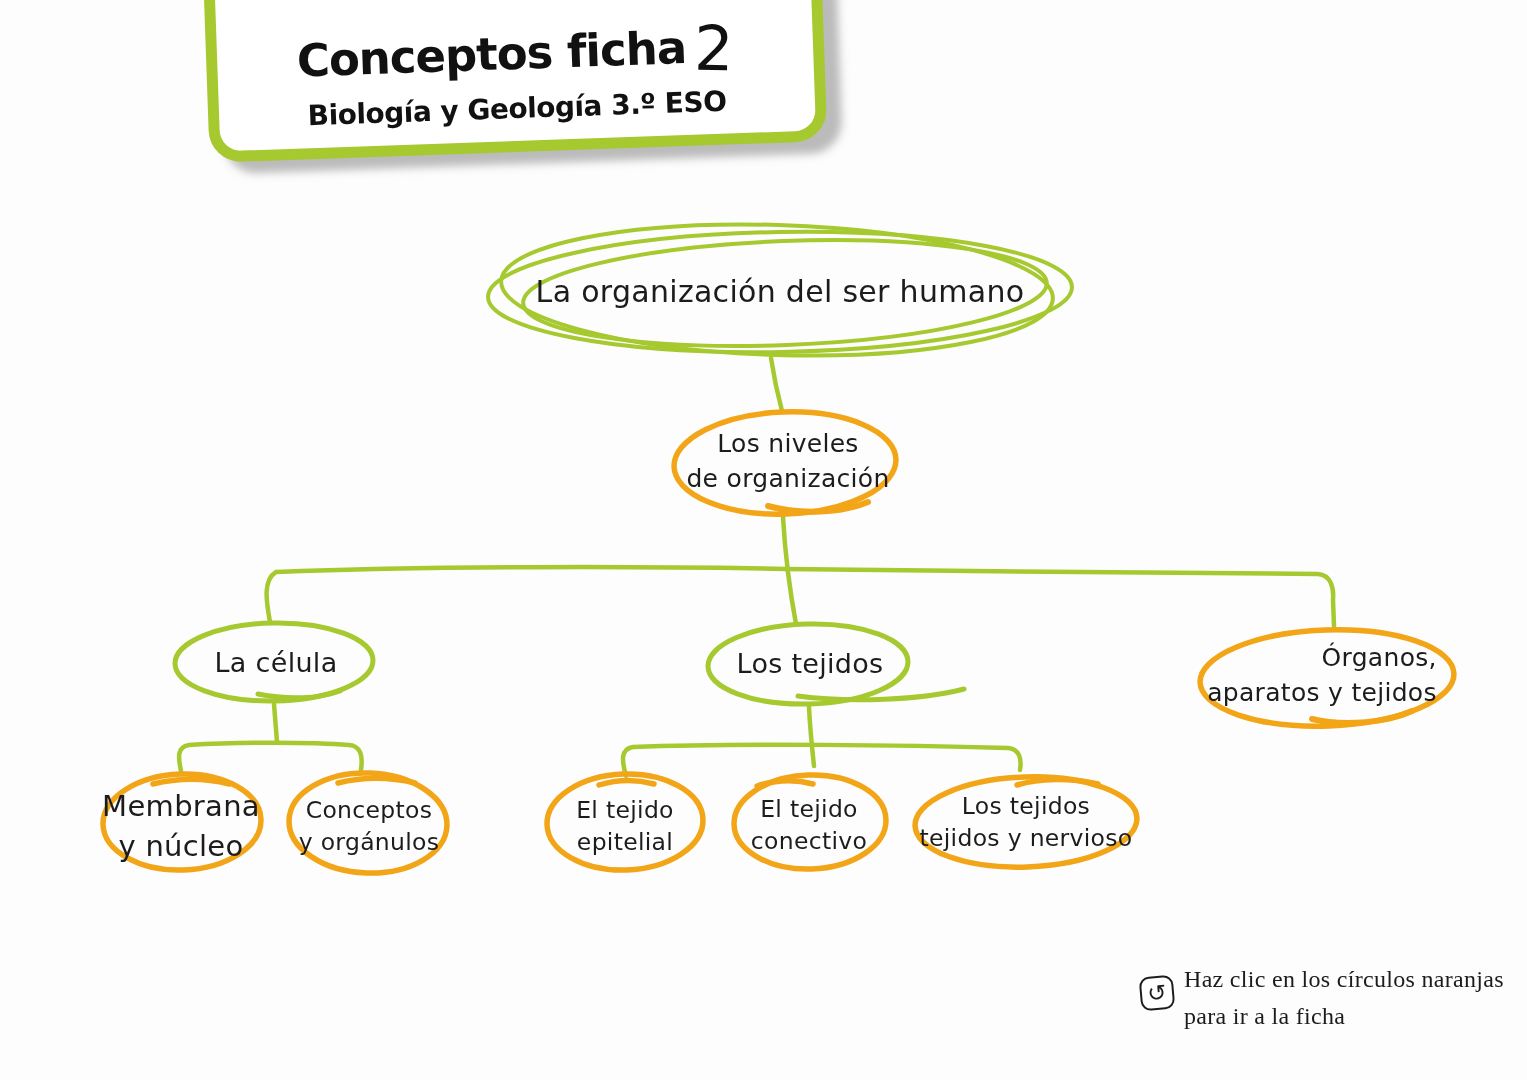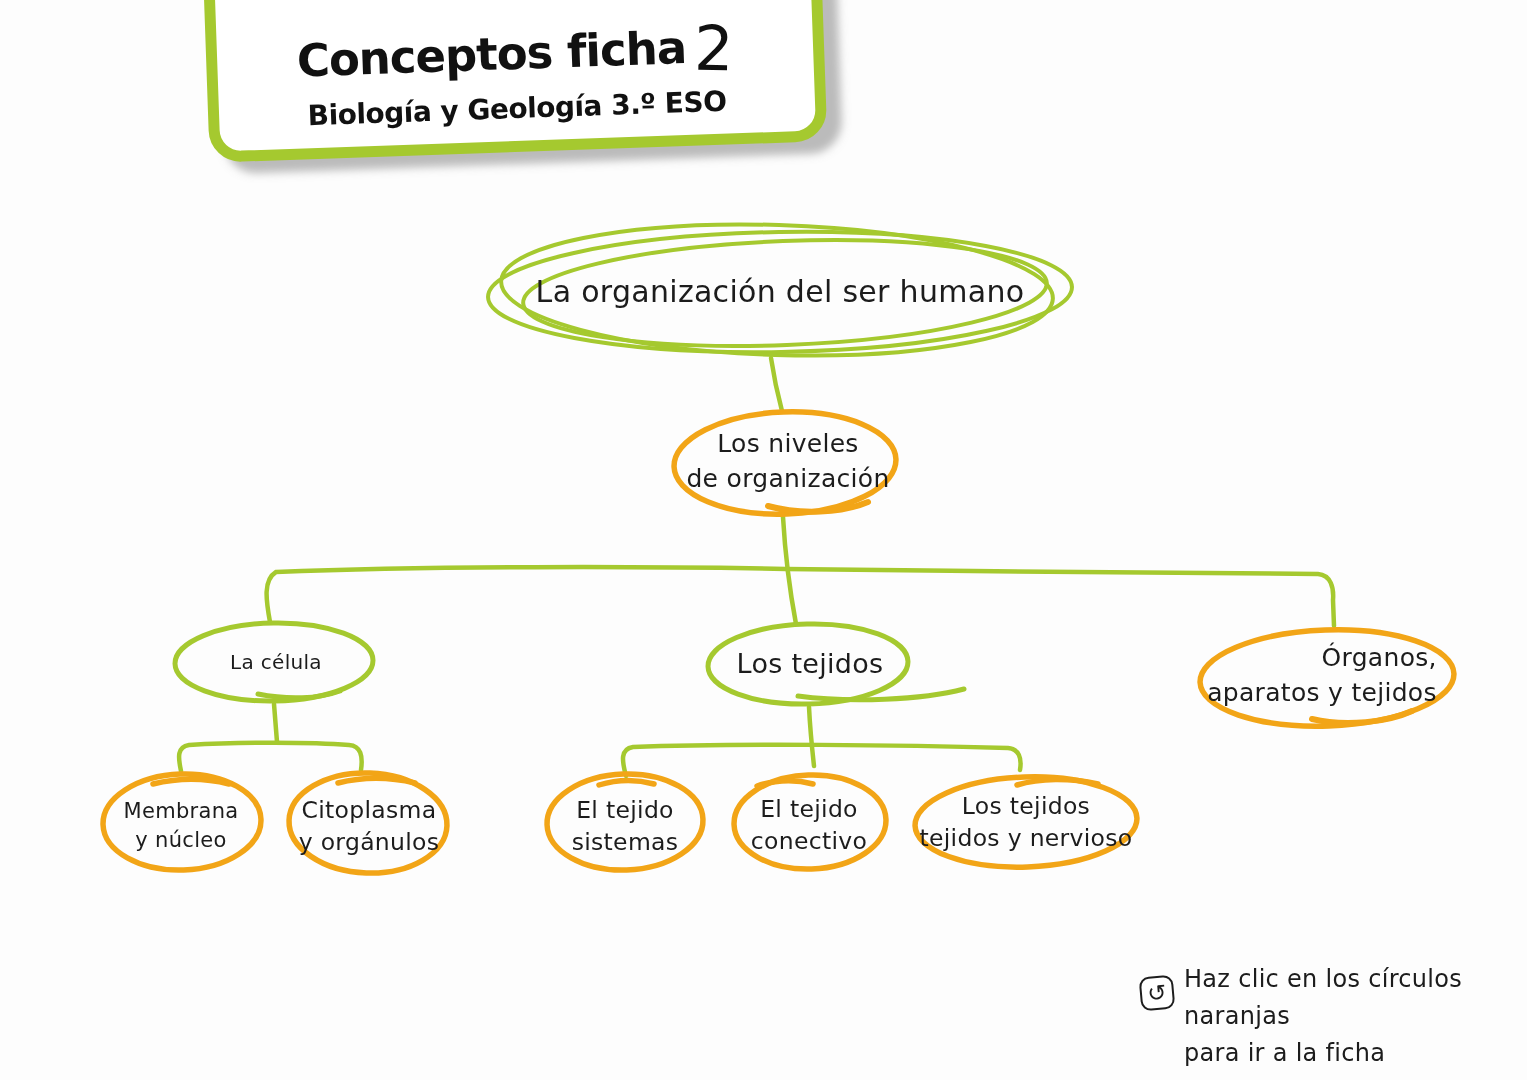--- a/index.html
+++ b/index.html
@@ -51,20 +51,21 @@
   .note-icon{
     position:absolute;width:34px;height:34px;box-sizing:border-box;
     border:2.5px solid #1d1d1d;border-radius:10px;
     display:flex;align-items:center;justify-content:center;
     font-size:23px;color:#1d1d1d;transform:rotate(-5deg);
     background:#fff;
   }
   .note-text{
     position:absolute;color:var(--ink);font-size:24px;line-height:1.55;
     letter-spacing:0.3px;
+    font-family:Liberation Serif, serif;
   }
   .note-text span{display:block;}
 </style>
 </head>
 <body>
 
 <div class="stage">
 
   <svg class="map-svg" viewBox="0 0 1527 1080">
 
@@ -140,46 +141,46 @@
 
   <div class="label" style="left:780px;top:292px;font-size:30px;">
     <span>La organización del ser humano</span>
   </div>
 
   <div class="label" style="left:788px;top:461px;font-size:25px;">
     <span>Los niveles</span>
     <span>de organización</span>
   </div>
 
-  <div class="label" style="left:276px;top:663px;font-size:20px;">
+  <div class="label" style="left:276px;top:663px;font-size:27px;">
     <span>La célula</span>
   </div>
 
   <div class="label" style="left:810px;top:664px;font-size:27px;">
     <span>Los tejidos</span>
   </div>
 
   <div class="label" style="left:1322px;top:675px;font-size:25px;text-align:right;">
     <span>Órganos,</span>
     <span>aparatos y tejidos</span>
   </div>
 
-  <div class="label" style="left:181px;top:826px;font-size:21px;">
+  <div class="label" style="left:181px;top:826px;font-size:29px;">
     <span>Membrana</span>
     <span>y núcleo</span>
   </div>
 
   <div class="label" style="left:369px;top:826px;font-size:23.5px;">
-    <span>Citoplasma</span>
+    <span>Conceptos</span>
     <span>y orgánulos</span>
   </div>
 
   <div class="label" style="left:625px;top:826px;font-size:23.5px;">
     <span>El tejido</span>
-    <span>sistemas</span>
+    <span>epitelial</span>
   </div>
 
   <div class="label" style="left:809px;top:825px;font-size:23.5px;">
     <span>El tejido</span>
     <span>conectivo</span>
   </div>
 
   <div class="label" style="left:1026px;top:822px;font-size:23.5px;">
     <span>Los tejidos</span>
     <span>tejidos y nervioso</span>

